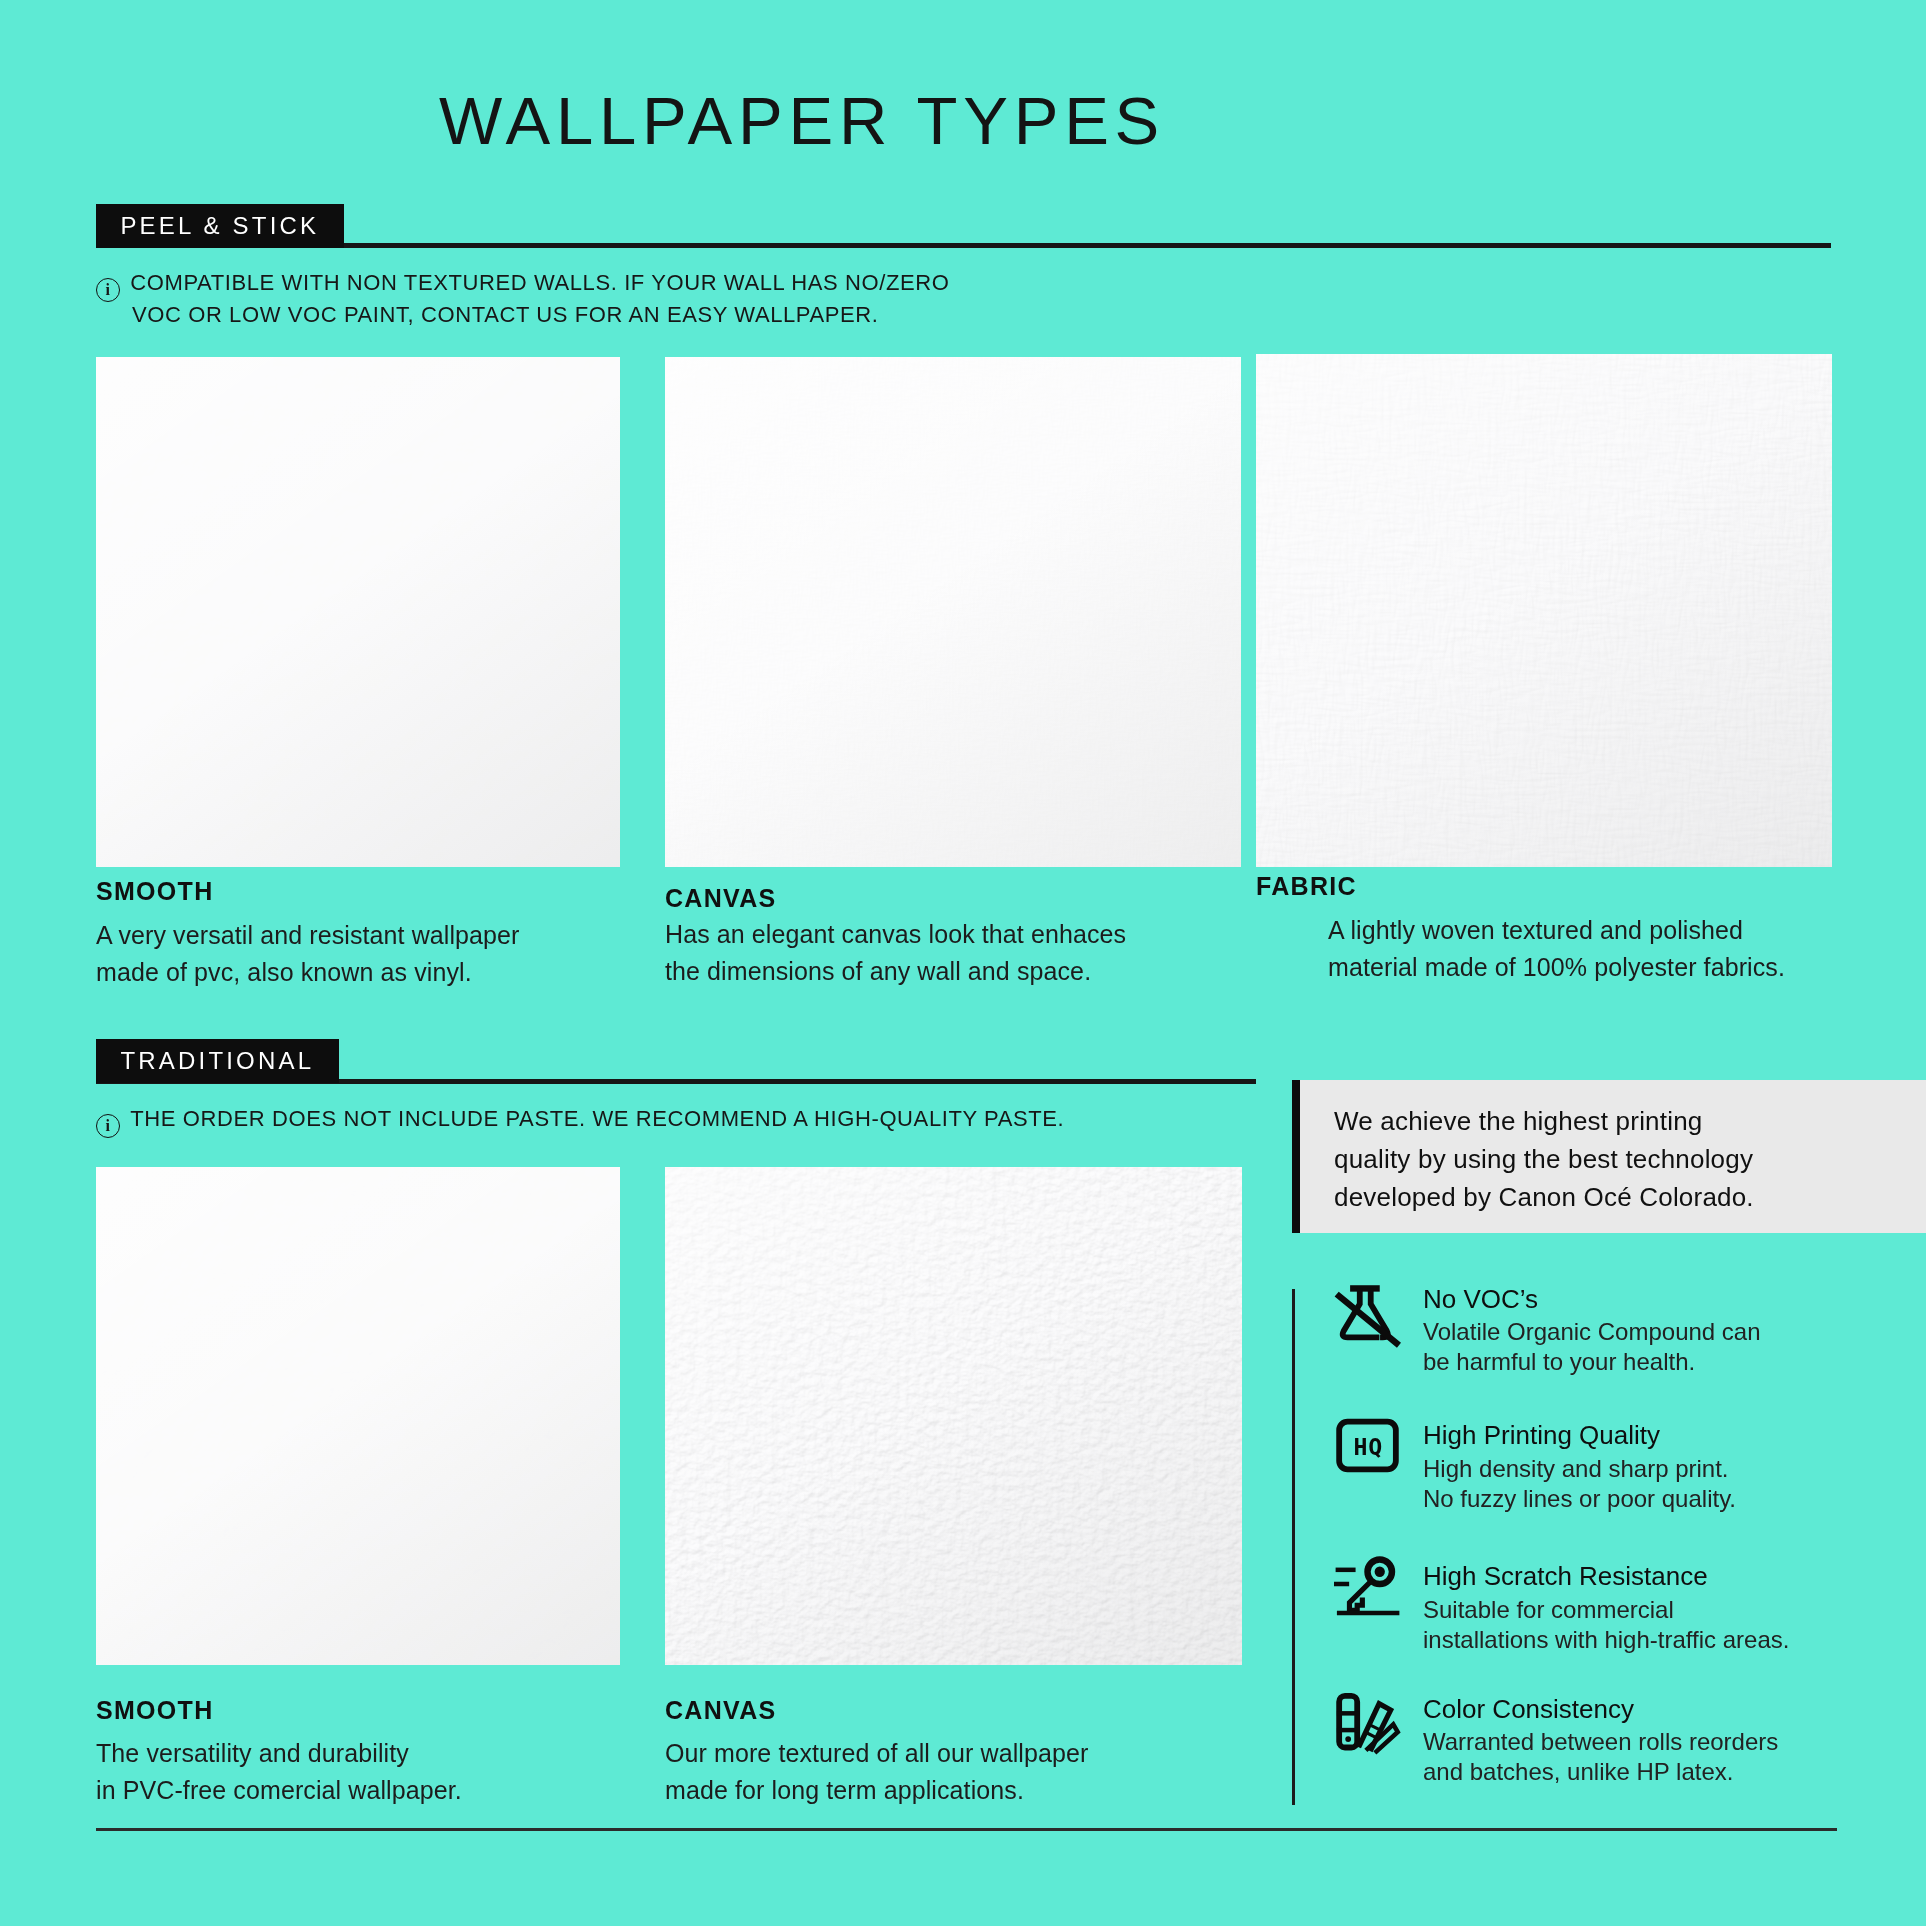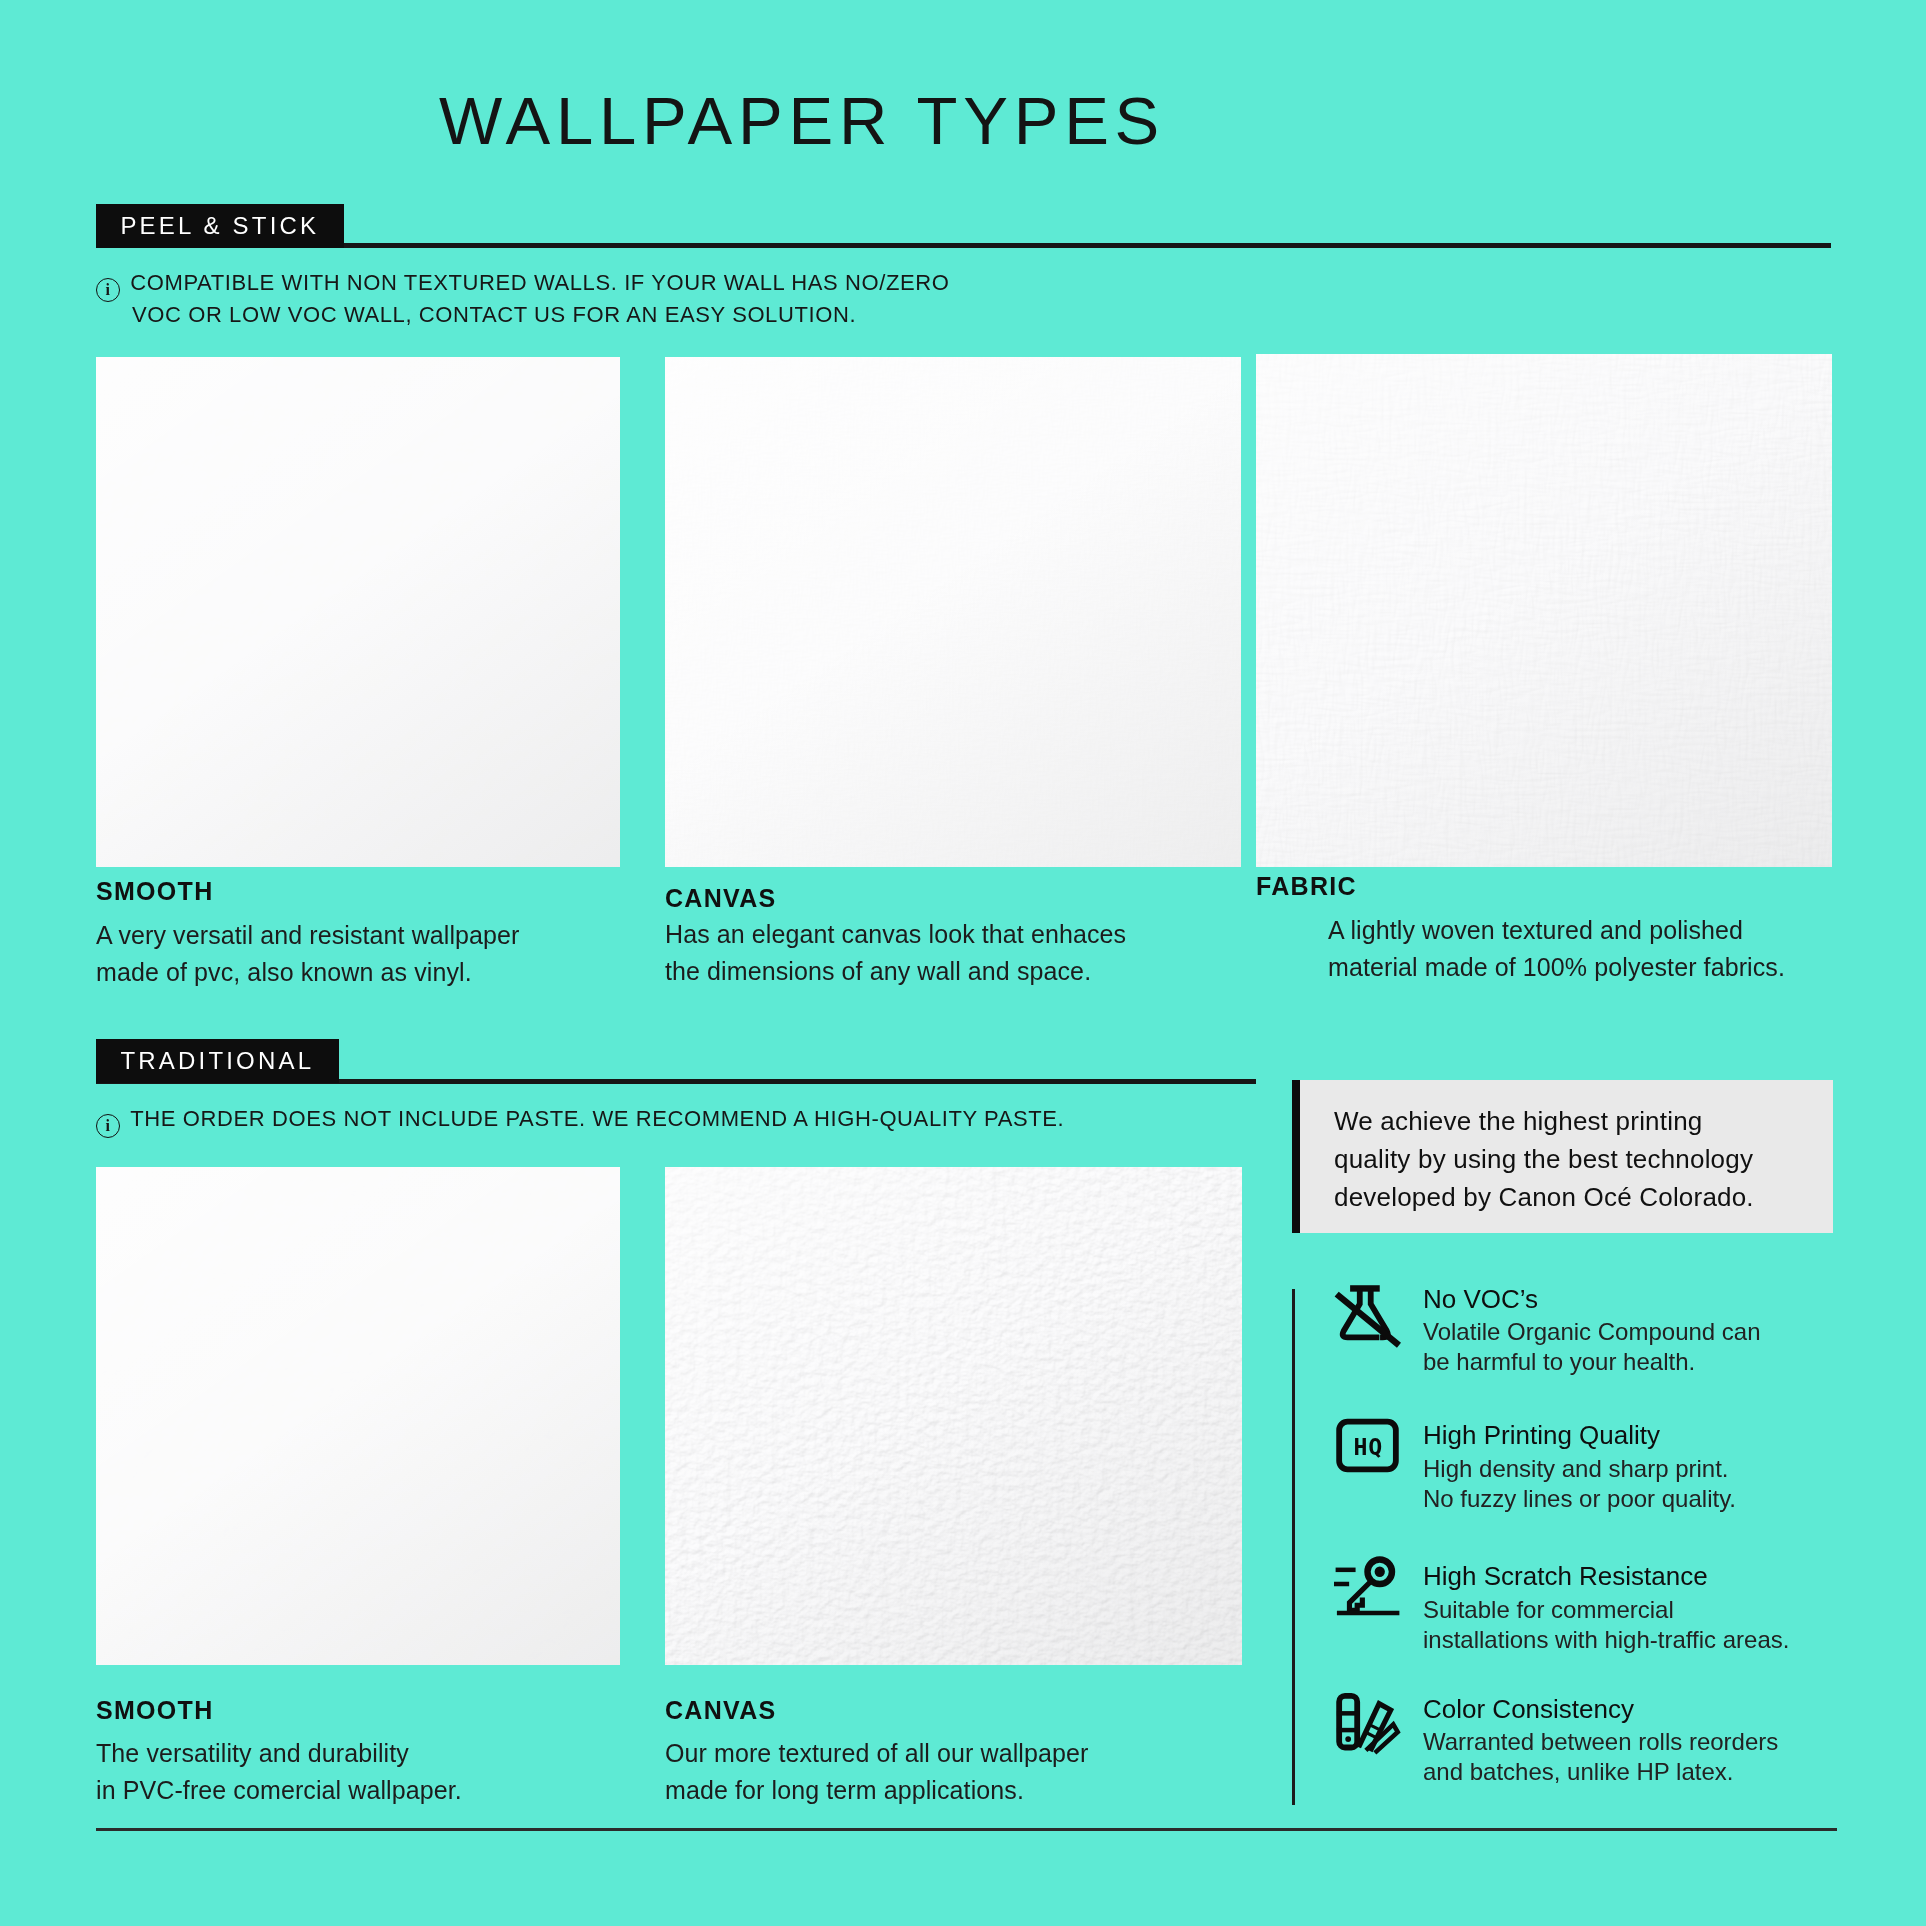--- a/index.html
+++ b/index.html
@@ -45,21 +45,21 @@
   .type-name{font-size:25px;font-weight:600;letter-spacing:1.3px;color:#101010;white-space:nowrap;}
   .type-desc{font-size:25px;line-height:37px;color:#1c1c1c;letter-spacing:0.1px;white-space:nowrap;}
   .type-desc span{display:block;}
   #n-ps-smooth{left:96px;top:877px;} #d-ps-smooth{left:96px;top:917px;}
   #n-ps-canvas{left:665px;top:884px;} #d-ps-canvas{left:665px;top:916px;}
   #n-ps-fabric{left:1256px;top:872px;} #d-ps-fabric{left:1328px;top:912px;}
   #n-tr-smooth{left:96px;top:1696px;} #d-tr-smooth{left:96px;top:1735px;}
   #n-tr-canvas{left:665px;top:1696px;} #d-tr-canvas{left:665px;top:1735px;}
 
   
-  #quality-box{left:1292px;top:1080px;width:541px;height:153px;background:#e9e9e9;
+  #quality-box{left:1292px;top:1080px;width:635px;height:153px;background:#e9e9e9;
     border-left:8.3px solid #0d0d0d;box-sizing:border-box;}
   #quality-box .qtext{position:absolute;left:34px;top:22px;font-size:26px;line-height:38px;
     color:#101010;letter-spacing:0.2px;white-space:nowrap;}
   #quality-box .qtext span{display:block;}
 
   
   #feat-divider{left:1292px;top:1289px;width:2.6px;height:516px;background:#1c1c1c;}
   .feat-icon{left:1334px;width:67px;}
   #fi-1{top:1282px;height:67px;}
   #fi-2{top:1416px;height:59px;}
@@ -144,21 +144,21 @@
 
 <div id="canvas">
 
   <div id="page-title" class="abs">WALLPAPER TYPES</div>
 
   <div id="rule-peel" class="abs rule"></div>
   <div id="badge-peel" class="abs badge">PEEL &amp; STICK</div>
 
   <div id="note-peel" class="abs note">
     <span class="line1"><span class="info-i">i</span><span>COMPATIBLE WITH NON TEXTURED WALLS. IF YOUR WALL HAS NO/ZERO</span></span>
-    <span class="line2">VOC OR LOW VOC WALL, CONTACT US FOR AN EASY SOLUTION.</span>
+    <span class="line2">VOC OR LOW VOC PAINT, CONTACT US FOR AN EASY WALLPAPER.</span>
   </div>
 
   <div id="sw-ps-smooth" class="abs swatch">
     <svg class="texsvg" preserveAspectRatio="none" viewBox="0 0 816 794" width="524" height="510">
         <rect width="100%" height="100%" fill="#efefef" filter="url(#texSmooth1)"></rect>
       </svg>
     <div class="shade"></div>
   </div>
   <div id="sw-ps-canvas" class="abs swatch">
     <svg class="texsvg" preserveAspectRatio="none" viewBox="0 0 897 794" width="576" height="510">

